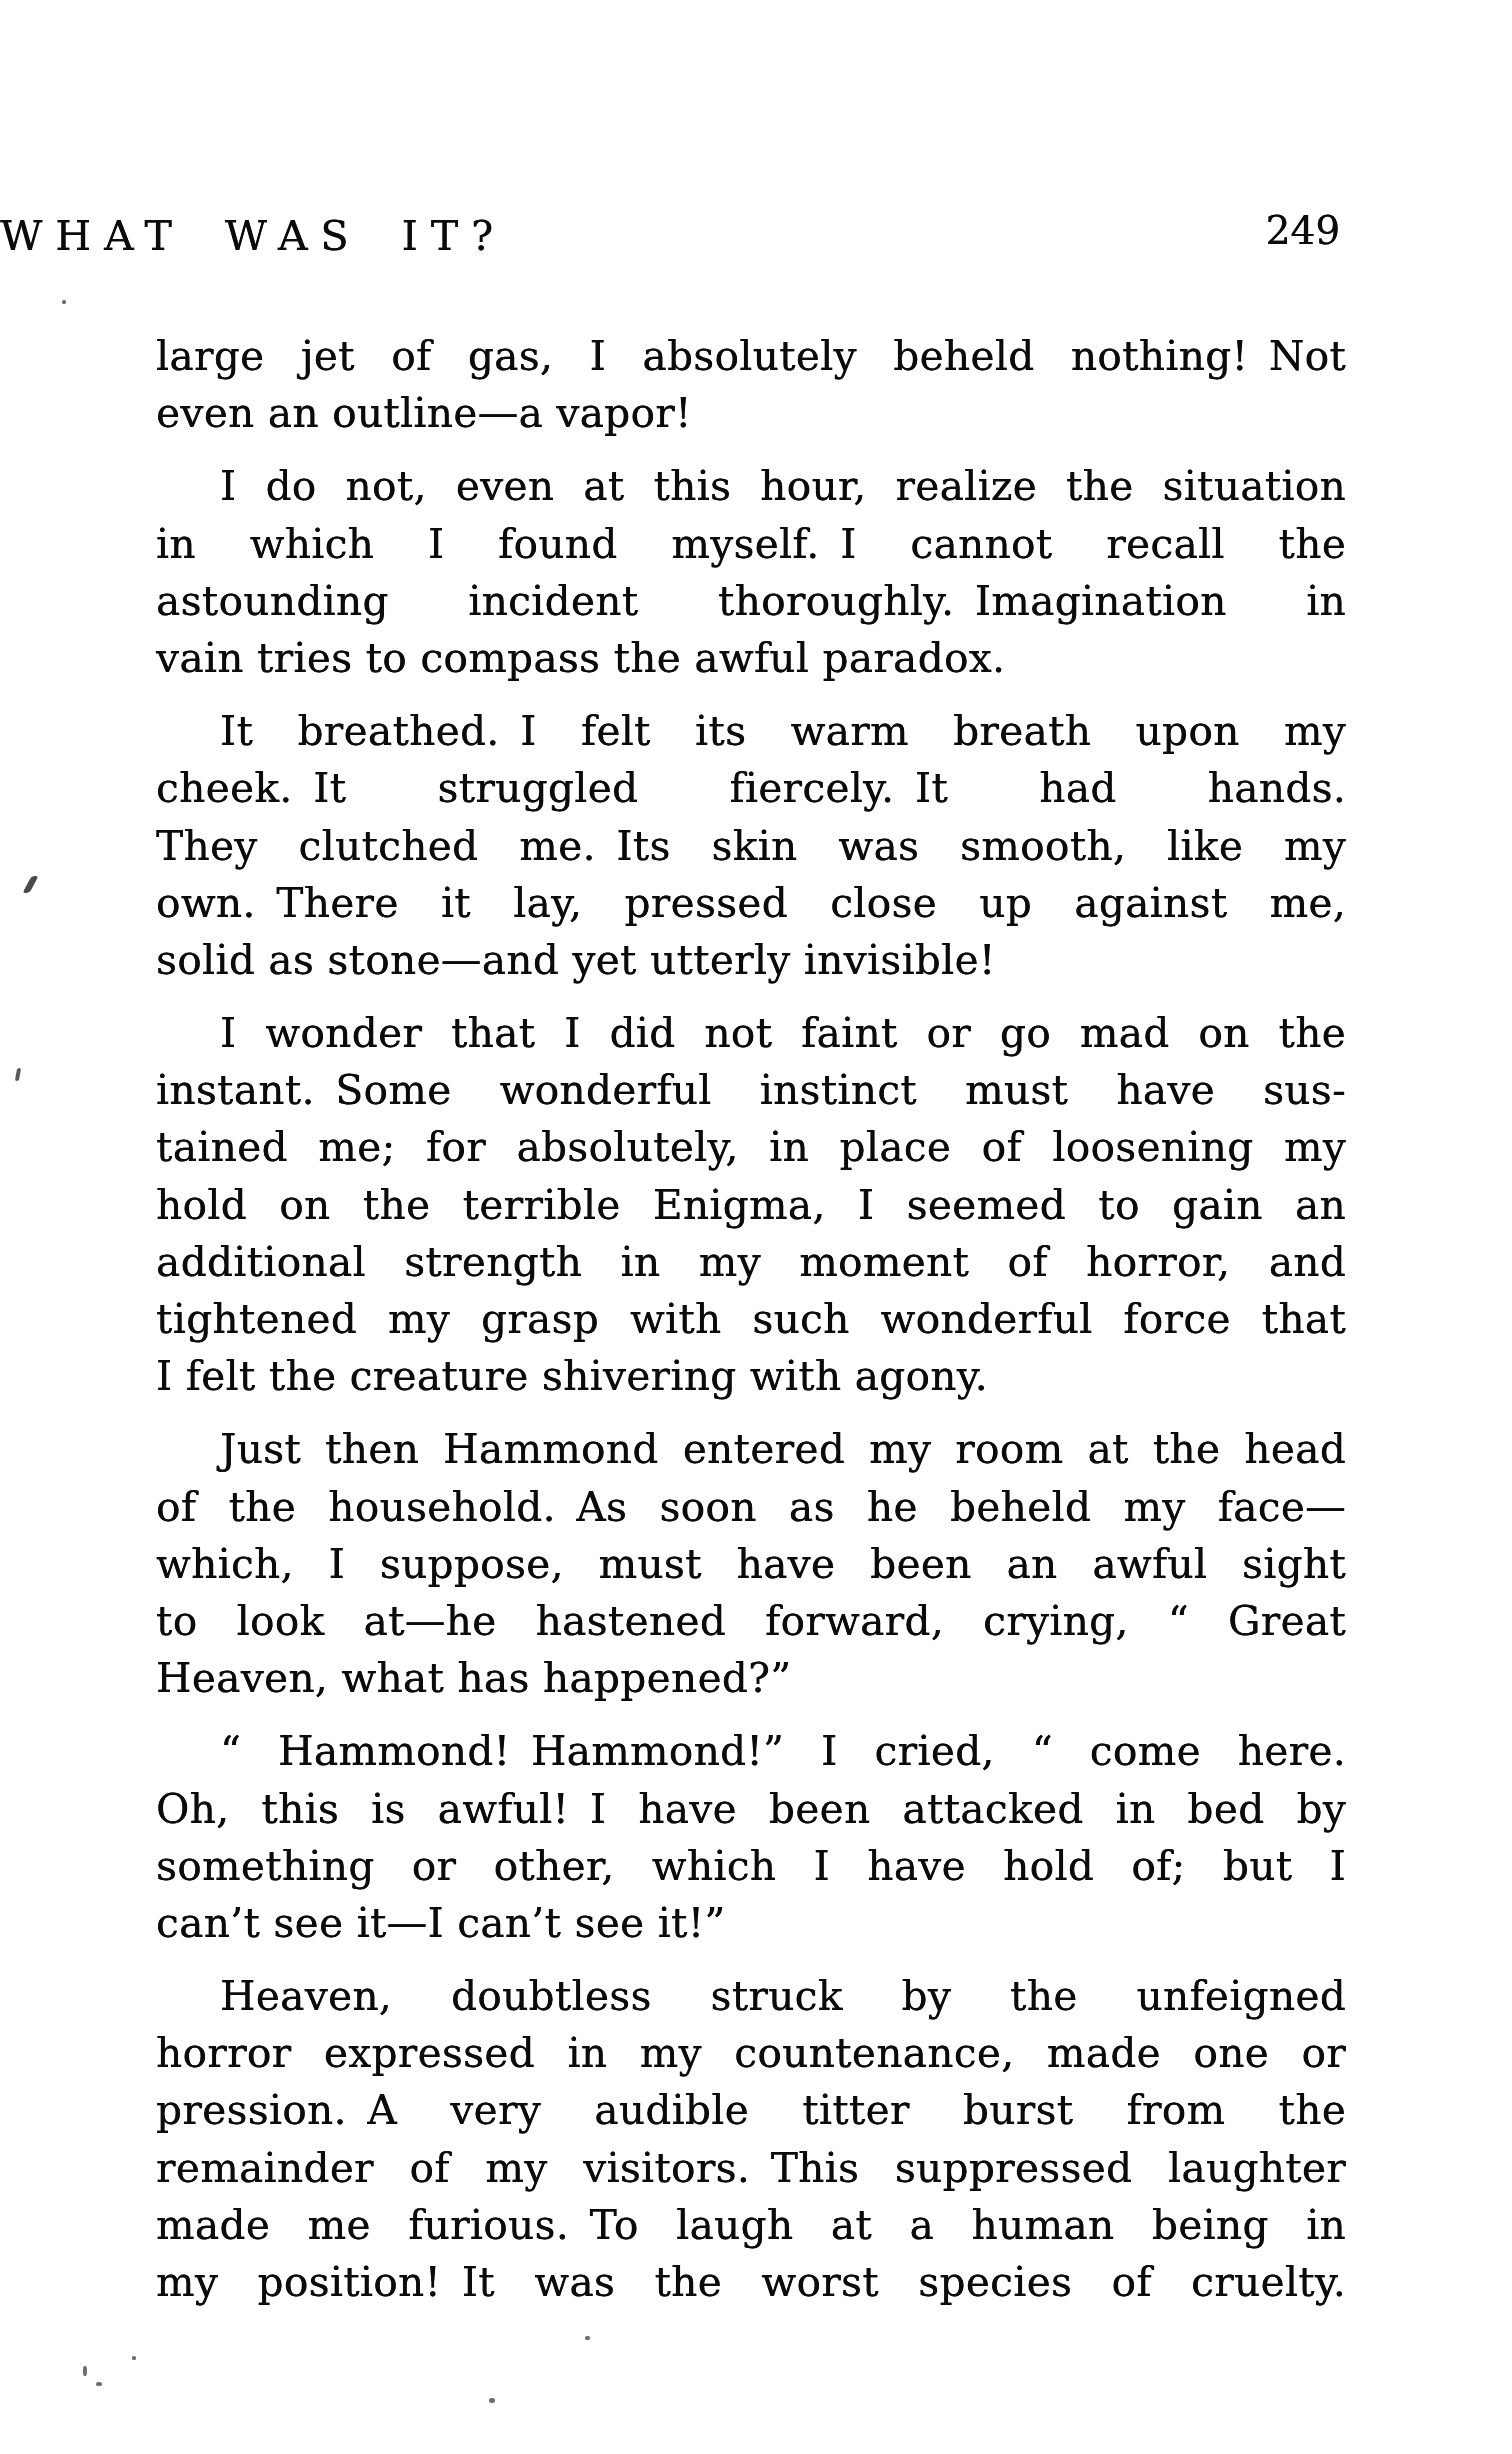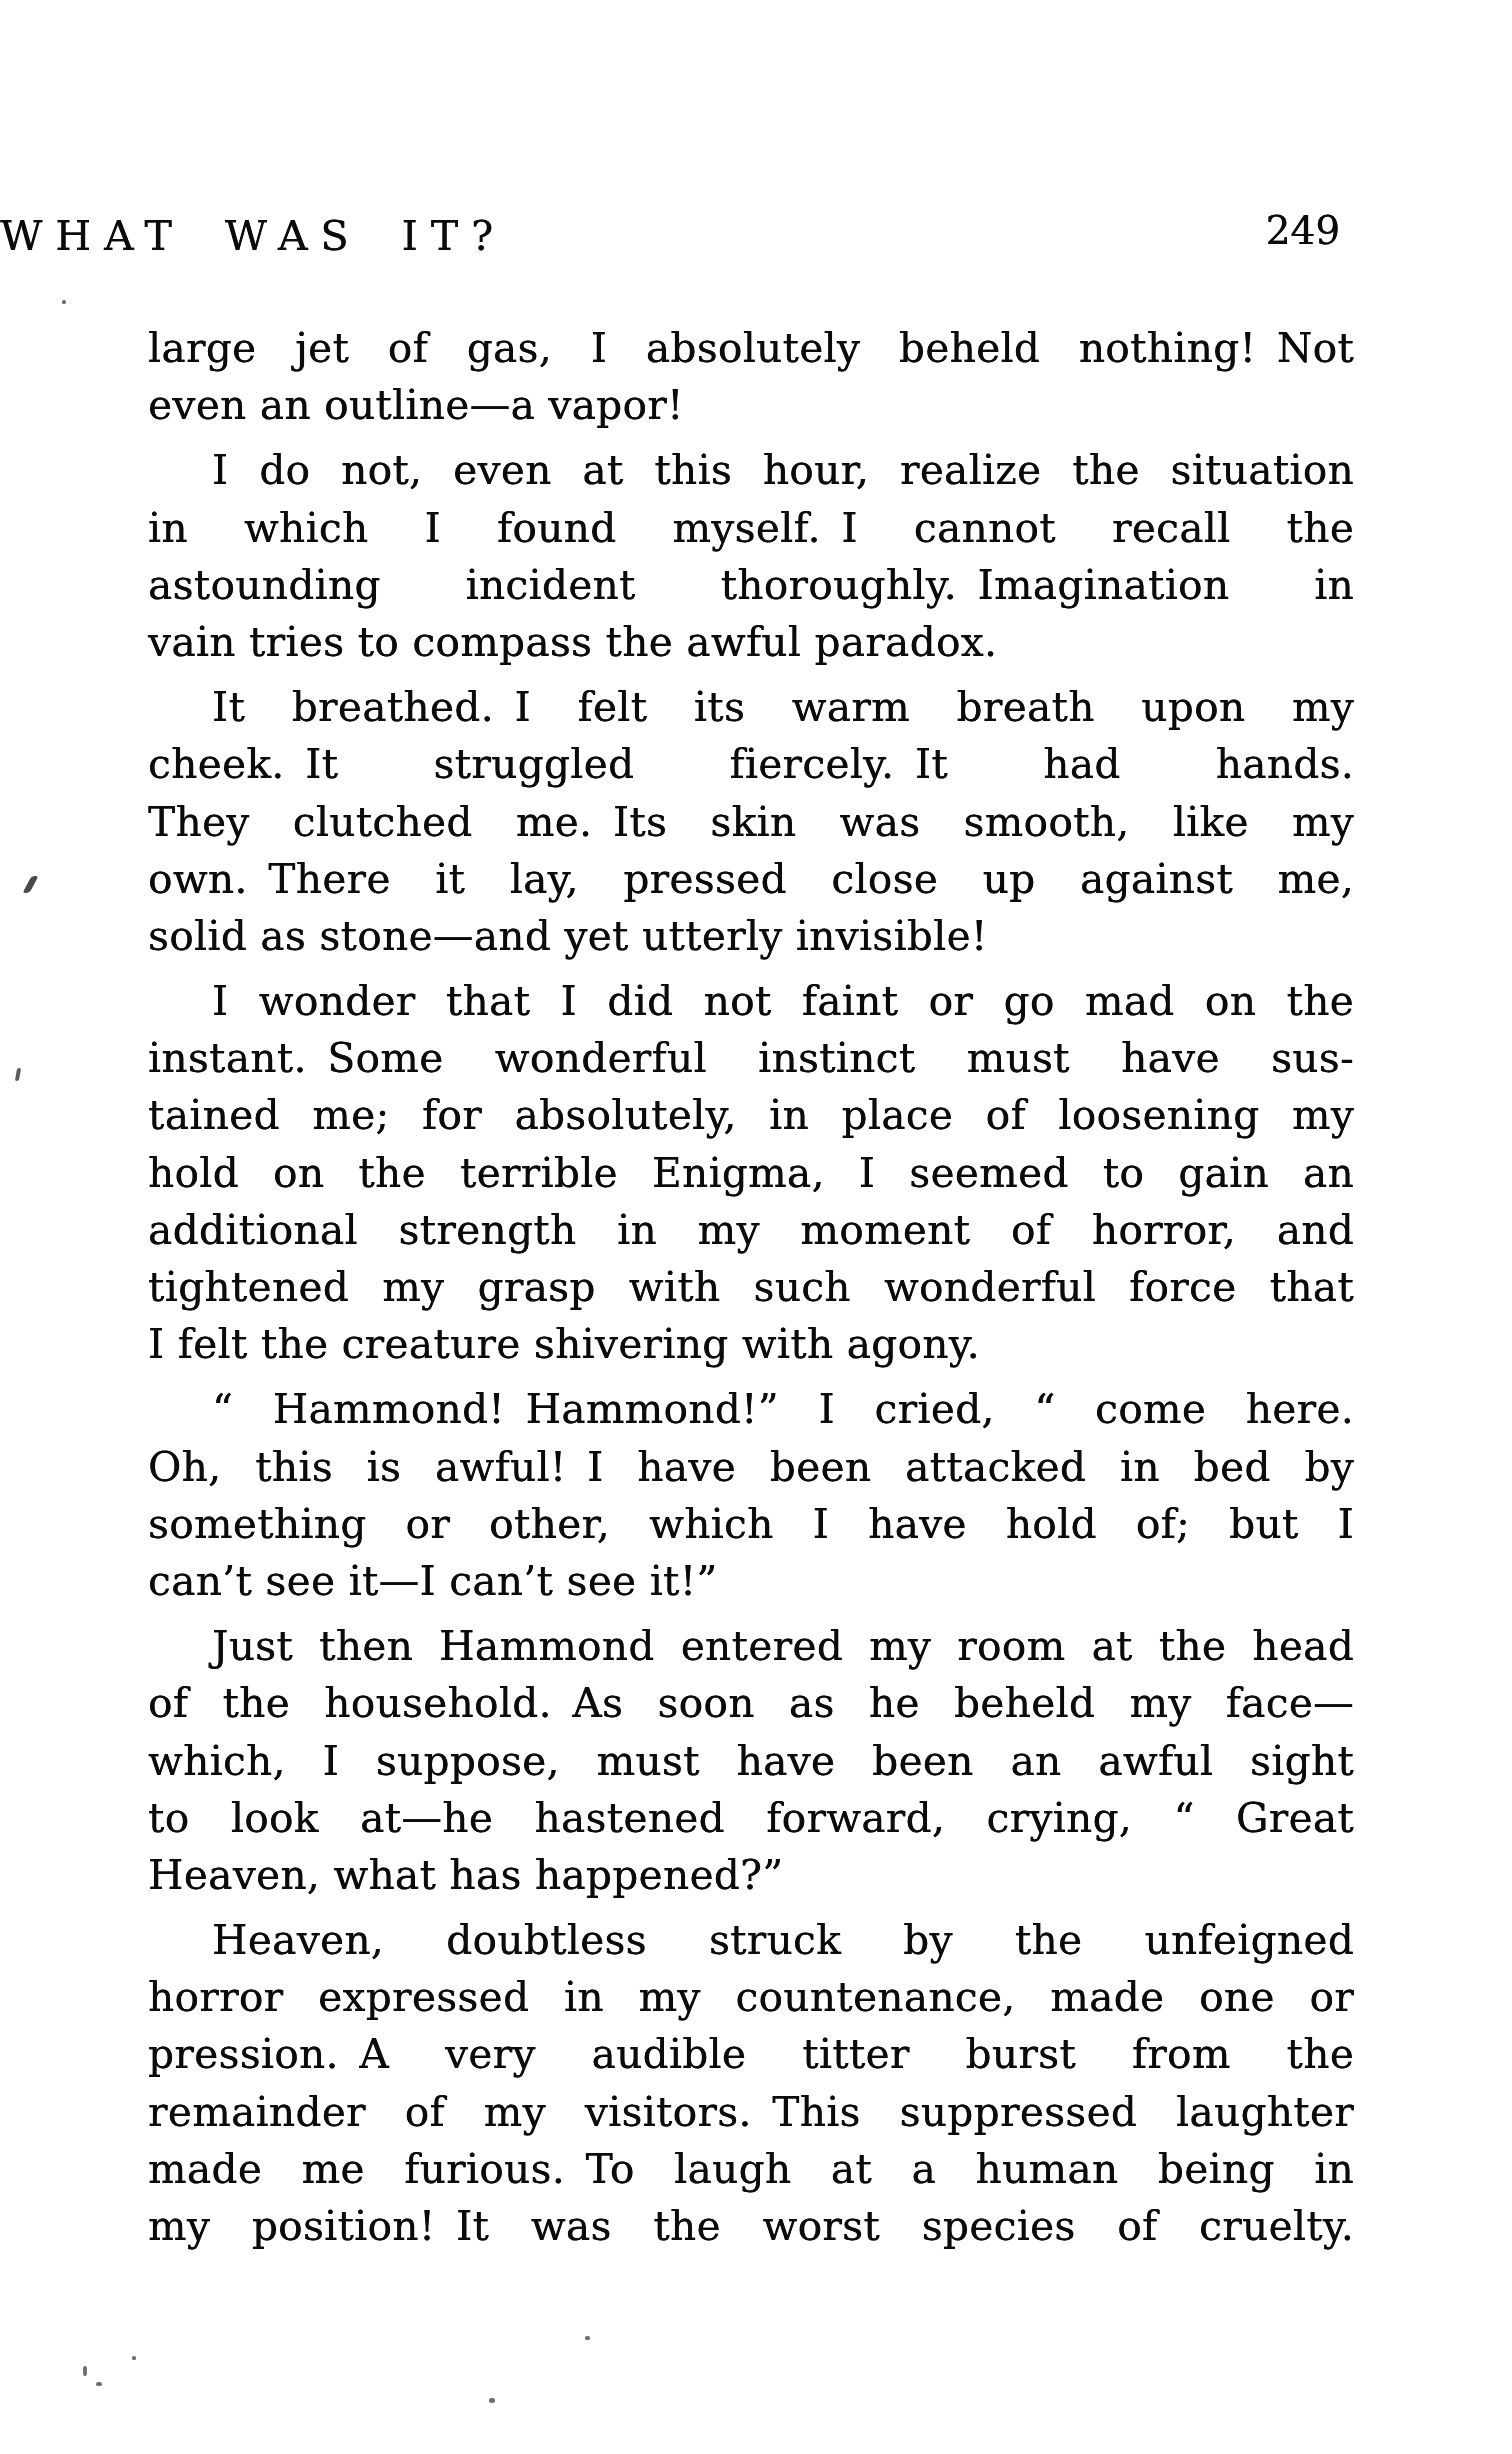--- a/index.html
+++ b/index.html
@@ -34,21 +34,21 @@
   
   .body-text {
     position: absolute;
     top: 312px; left: 140px;
     width: 1222px;
     font-size: 40.5px;
     line-height: 57.2px;
     letter-spacing: 0.4px;
     text-shadow: 0.35px 0 0 currentColor;
   }
-  .para { margin: 8px; padding: 0; }
+  .para { margin: 16px; padding: 0; }
   .line {
     display: block;
     text-align: justify;
     text-align-last: justify;
     white-space: normal;
     height: 57.2px;
     overflow: visible;
   }
   .line.first { text-indent: 64px; }
   .line.last  { text-align-last: left; }
@@ -97,32 +97,32 @@
       <span class="line first">I wonder that I did not faint or go mad on the</span>
       <span class="line">instant. Some wonderful instinct must have sus-</span>
       <span class="line">tained me; for absolutely, in place of loosening my</span>
       <span class="line">hold on the terrible Enigma, I seemed to gain an</span>
       <span class="line">additional strength in my moment of horror, and</span>
       <span class="line">tightened my grasp with such wonderful force that</span>
       <span class="line last">I felt the creature shivering with agony.</span>
     </p>
 
     <p class="para">
-      <span class="line first">“ Hammond! Hammond!” I cried, “ come here.</span>
-      <span class="line">Oh, this is awful! I have been attacked in bed by</span>
-      <span class="line">something or other, which I have hold of; but I</span>
-      <span class="line last">can’t see it—I can’t see it!”</span>
-    </p>
-
-    <p class="para">
       <span class="line first">Just then Hammond entered my room at the head</span>
       <span class="line">of the household. As soon as he beheld my face—</span>
       <span class="line">which, I suppose, must have been an awful sight</span>
       <span class="line">to look at—he hastened forward, crying, “ Great</span>
       <span class="line last">Heaven, what has happened?”</span>
+    </p>
+
+    <p class="para">
+      <span class="line first">“ Hammond! Hammond!” I cried, “ come here.</span>
+      <span class="line">Oh, this is awful! I have been attacked in bed by</span>
+      <span class="line">something or other, which I have hold of; but I</span>
+      <span class="line last">can’t see it—I can’t see it!”</span>
     </p>
 
     <p class="para">
       <span class="line first">Heaven, doubtless struck by the unfeigned</span>
       <span class="line">horror expressed in my countenance, made one or</span>
       <span class="line">pression. A very audible titter burst from the</span>
       <span class="line">remainder of my visitors. This suppressed laughter</span>
       <span class="line">made me furious. To laugh at a human being in</span>
       <span class="line">my position! It was the worst species of cruelty.</span>
     </p>

